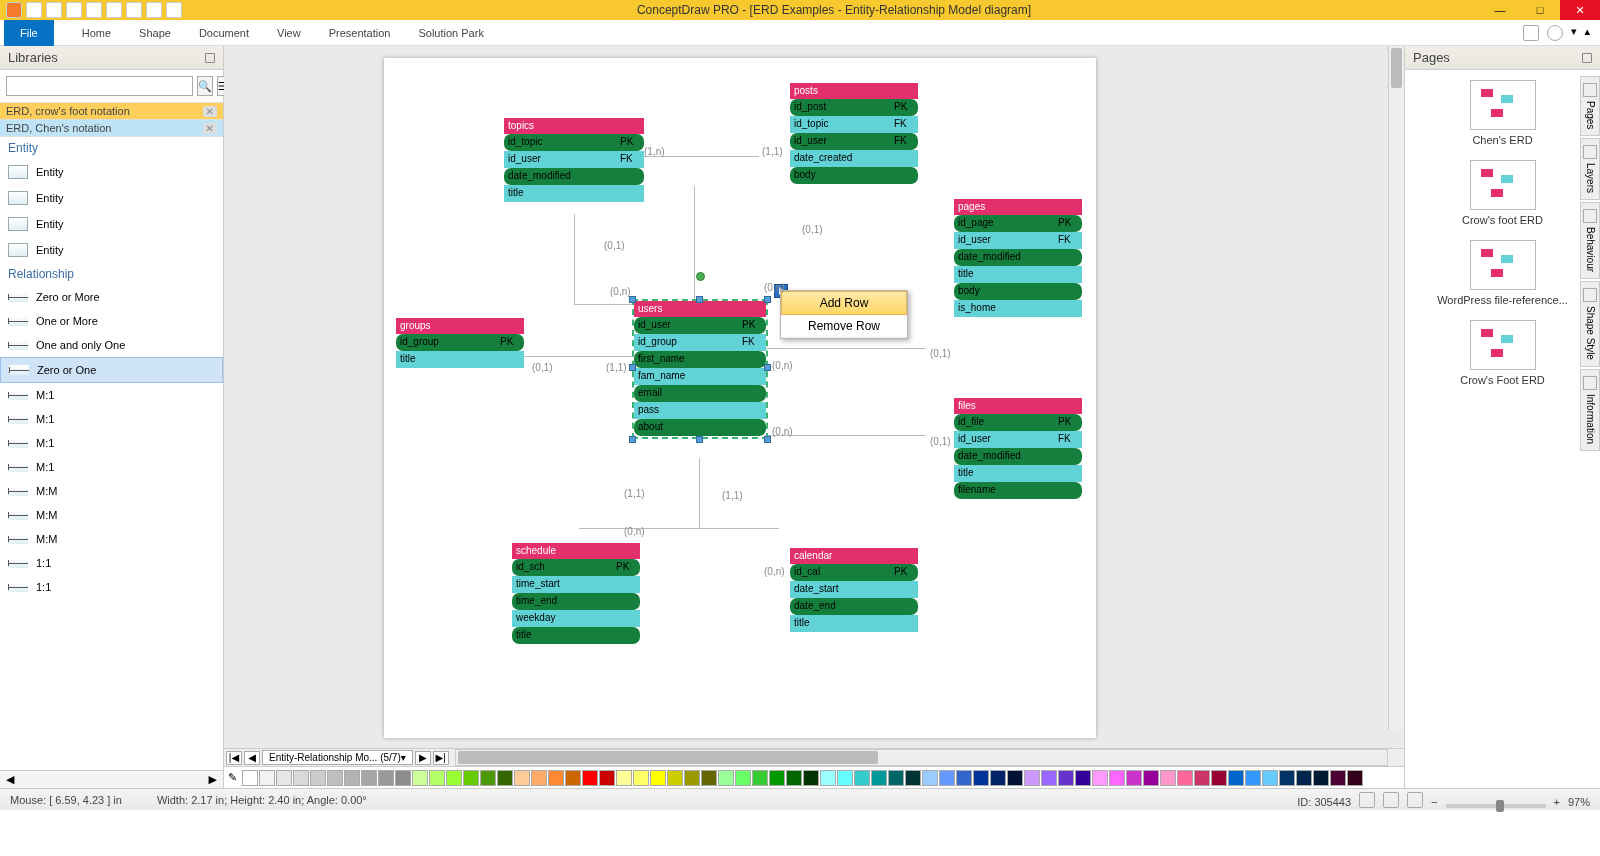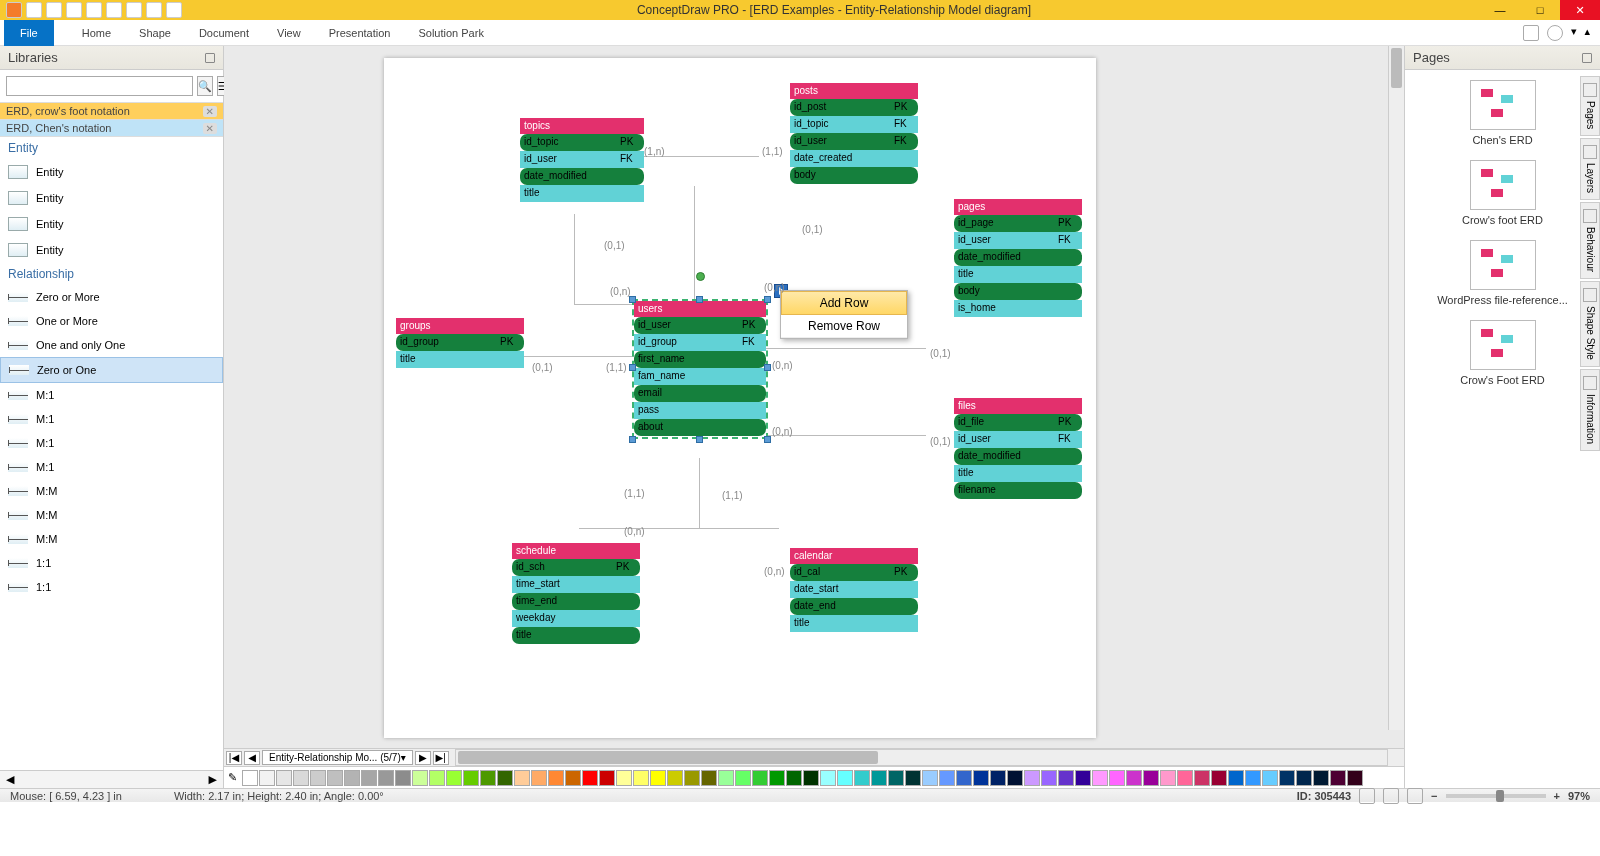--- a/index.html
+++ b/index.html
@@ -47,22 +47,22 @@
   .vscroll .thumb { position:absolute; top:2px; left:2px; right:2px; height:40px; background:#bbb; border-radius:2px; }
   .hscroll-row { height:18px; display:flex; background:#eee; border-top:1px solid #ccc; }
   .sheet-tabs { display:flex; align-items:center; gap:2px; padding:0 2px; }
   .sheet-tab-btn { width:16px; height:14px; border:1px solid #aaa; background:#fff; font-size:10px; display:flex; align-items:center; justify-content:center; cursor:pointer; }
   .sheet-tab { border:1px solid #aaa; background:#fff; padding:0 6px; height:15px; font-size:10px; display:flex; align-items:center; }
   .hscroll { flex:1; background:#eee; position:relative; margin:0 16px 0 4px; border:1px solid #ccc; }
   .hscroll .thumb { position:absolute; left:2px; top:1px; bottom:1px; width:420px; background:#bbb; border-radius:2px; }
 
   .colorbar { height:22px; background:#fff; border-top:1px solid #ccc; display:flex; align-items:center; padding:0 4px; gap:1px; overflow:hidden;}
   .swatch { width:16px; height:16px; border:1px solid #aaa; flex-shrink:0; }
-  .statusbar { height:14px; background:linear-gradient(#f4f4f4,#e8e8e8); border-top:1px solid #ccc; display:flex; align-items:center; padding:0 10px; gap:52px; font-size:11px; color:#444; }
-  .status-right { margin-left:auto; display:flex; align-items:center; gap:8px;font-weight:bold; }
+  .statusbar { height:22px; background:linear-gradient(#f4f4f4,#e8e8e8); border-top:1px solid #ccc; display:flex; align-items:center; padding:0 10px; gap:35px; font-size:11px; color:#444; }
+  .status-right { margin-left:auto; display:flex; align-items:flex-end; gap:8px; }
   .zoom-slider { width:100px; height:4px; background:#ccc; position:relative; }
   .zoom-slider .knob { position:absolute; left:50px; top:-4px; width:8px; height:12px; background:#888; border-radius:2px; }
 
   
   .erd { position:absolute; font-size:10px; }
   .erd-head { background:#e3306d; color:#fff; padding:2px 4px; height:16px; }
   .erd-row { display:flex; height:17px; }
   .erd-row .col1 { flex:1; padding:2px 4px; }
   .erd-row .col2 { width:28px; padding:2px 4px; }
   .erd-row.odd { background:#15803d;border-radius:7px; }
@@ -239,21 +239,21 @@
         <div class="connector" style="left:190px; top:156px; width:1px; height:90px"></div>
         <div class="connector" style="left:190px; top:246px; width:60px; height:1px"></div>
         <div class="connector" style="left:310px; top:128px; width:1px; height:120px"></div>
         <div class="connector" style="left:140px; top:298px; width:110px; height:1px"></div>
         <div class="connector" style="left:382px; top:290px; width:160px; height:1px"></div>
         <div class="connector" style="left:382px; top:377px; width:160px; height:1px"></div>
         <div class="connector" style="left:315px; top:400px; width:1px; height:70px"></div>
         <div class="connector" style="left:195px; top:470px; width:200px; height:1px"></div>
         <div class="connector" style="left:315px; top:470px; width:80px; height:1px"></div>
 
-        <div class="erd" id="erd-topics" style="left:136px; top:60px; width:124px">
+        <div class="erd" id="erd-topics" style="left:120px; top:60px; width:140px">
             <div class="erd-head">topics</div>
             <div class="erd-row odd">
               <div class="col1">id_topic</div>
               <div class="col2">PK</div>
             </div>
             <div class="erd-row even">
               <div class="col1">id_user</div>
               <div class="col2">FK</div>
             </div>
             <div class="erd-row odd">

